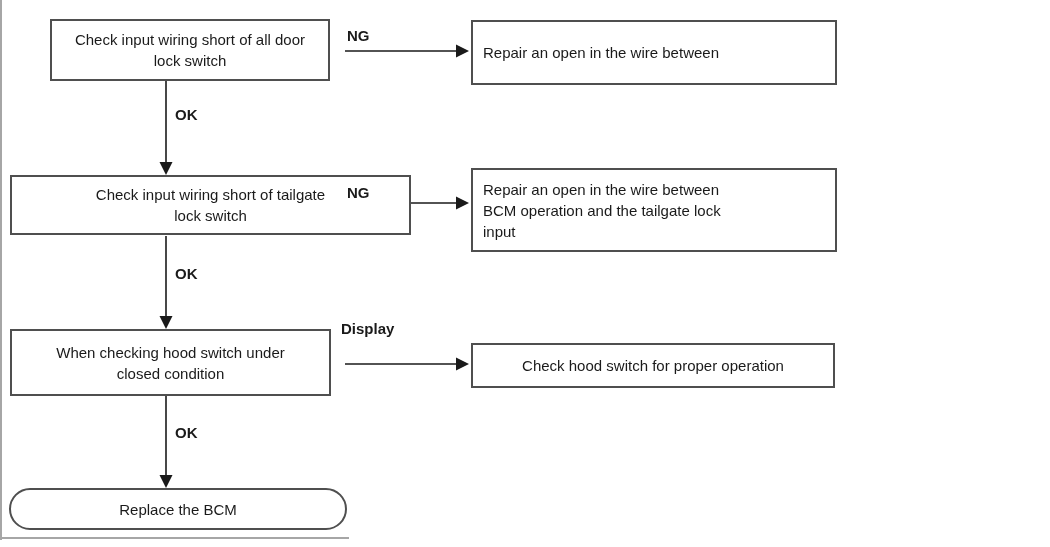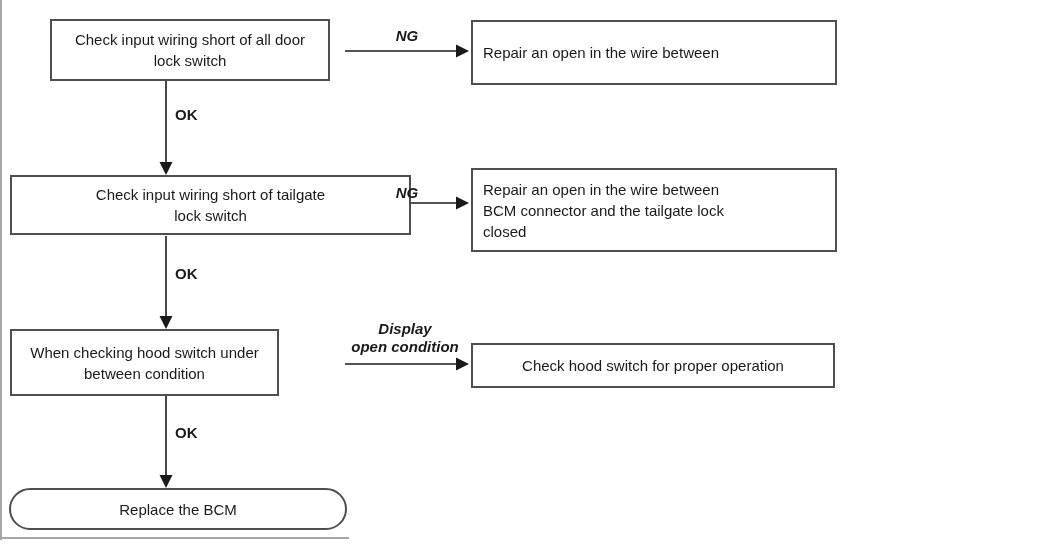--- a/index.html
+++ b/index.html
@@ -32,31 +32,31 @@
     font-size:15px;
     line-height:21px;
   }
   .box.center{align-items:center;text-align:center;}
   .box.leftalign{align-items:flex-start;text-align:left;padding-left:10px;padding-right:8px;}
   .ln{white-space:nowrap;}
   #box-l1{left:18px;top:19px;width:280px;height:62px;margin-left:32px;}
   #box-r1{left:471px;top:20px;width:366px;height:65px;}
   #box-l2{left:10px;top:175px;width:401px;height:60px;}
   #box-r2{left:471px;top:168px;width:366px;height:84px;}
-  #box-l3{left:10px;top:329px;width:269px;height:67px;}
+  #box-l3{left:10px;top:329px;width:321px;height:67px;}
   #box-r3{left:471px;top:343px;width:364px;height:45px;}
   #box-l4{left:9px;top:488px;width:338px;height:42px;border-radius:21px;}
   .edge-label{
     position:absolute;
     font-size:15px;
     font-weight:bold;
     line-height:18px;
     white-space:nowrap;
   }
-  .edge-label.centered{text-align:center;font-style:italic;}
+  .edge-label.centered{}
   #label-ng1{left:347px;width:120px;top:27px;}
   #label-ok1{left:175px;top:106px;}
   #label-ng2{left:347px;width:120px;top:184px;}
   #label-ok2{left:175px;top:265px;}
   #label-display{left:341px;width:128px;top:320px;}
   #label-ok3{left:175px;top:424px;}
   .overlay{position:absolute;left:0;top:0;width:1050px;height:547px;}
   .conn{stroke:var(--line);stroke-width:1.6;fill:none;}
   .head{fill:var(--line);stroke:none;}
 </style>
@@ -98,40 +98,39 @@
     <div class="ln">Repair an open in the wire between</div>
   </div>
 
   <div class="box center" id="box-l2">
     <div class="ln">Check input wiring short of tailgate</div>
     <div class="ln">lock switch</div>
   </div>
 
   <div class="box leftalign" id="box-r2">
     <div class="ln">Repair an open in the wire between</div>
-    <div class="ln">BCM connector and the tailgate lock</div>
-    <div class="ln">closed</div>
+    <div class="ln">BCM operation and the tailgate lock</div>
+    <div class="ln">input</div>
   </div>
 
   <div class="box center" id="box-l3">
     <div class="ln">When checking hood switch under</div>
-    <div class="ln">between condition</div>
+    <div class="ln">closed condition</div>
   </div>
 
   <div class="box center" id="box-r3">
     <div class="ln">Check hood switch for proper operation</div>
   </div>
 
   <div class="box center" id="box-l4">
     <div class="ln">Replace the BCM</div>
   </div>
 
   <div class="edge-label centered" id="label-ng1">NG</div>
   <div class="edge-label" id="label-ok1">OK</div>
   <div class="edge-label centered" id="label-ng2">NG</div>
   <div class="edge-label" id="label-ok2">OK</div>
   <div class="edge-label centered" id="label-display">
     <div>Display</div>
-    <div>open condition</div>
   </div>
   <div class="edge-label" id="label-ok3">OK</div>
 
 </div>
 
 </body></html>

